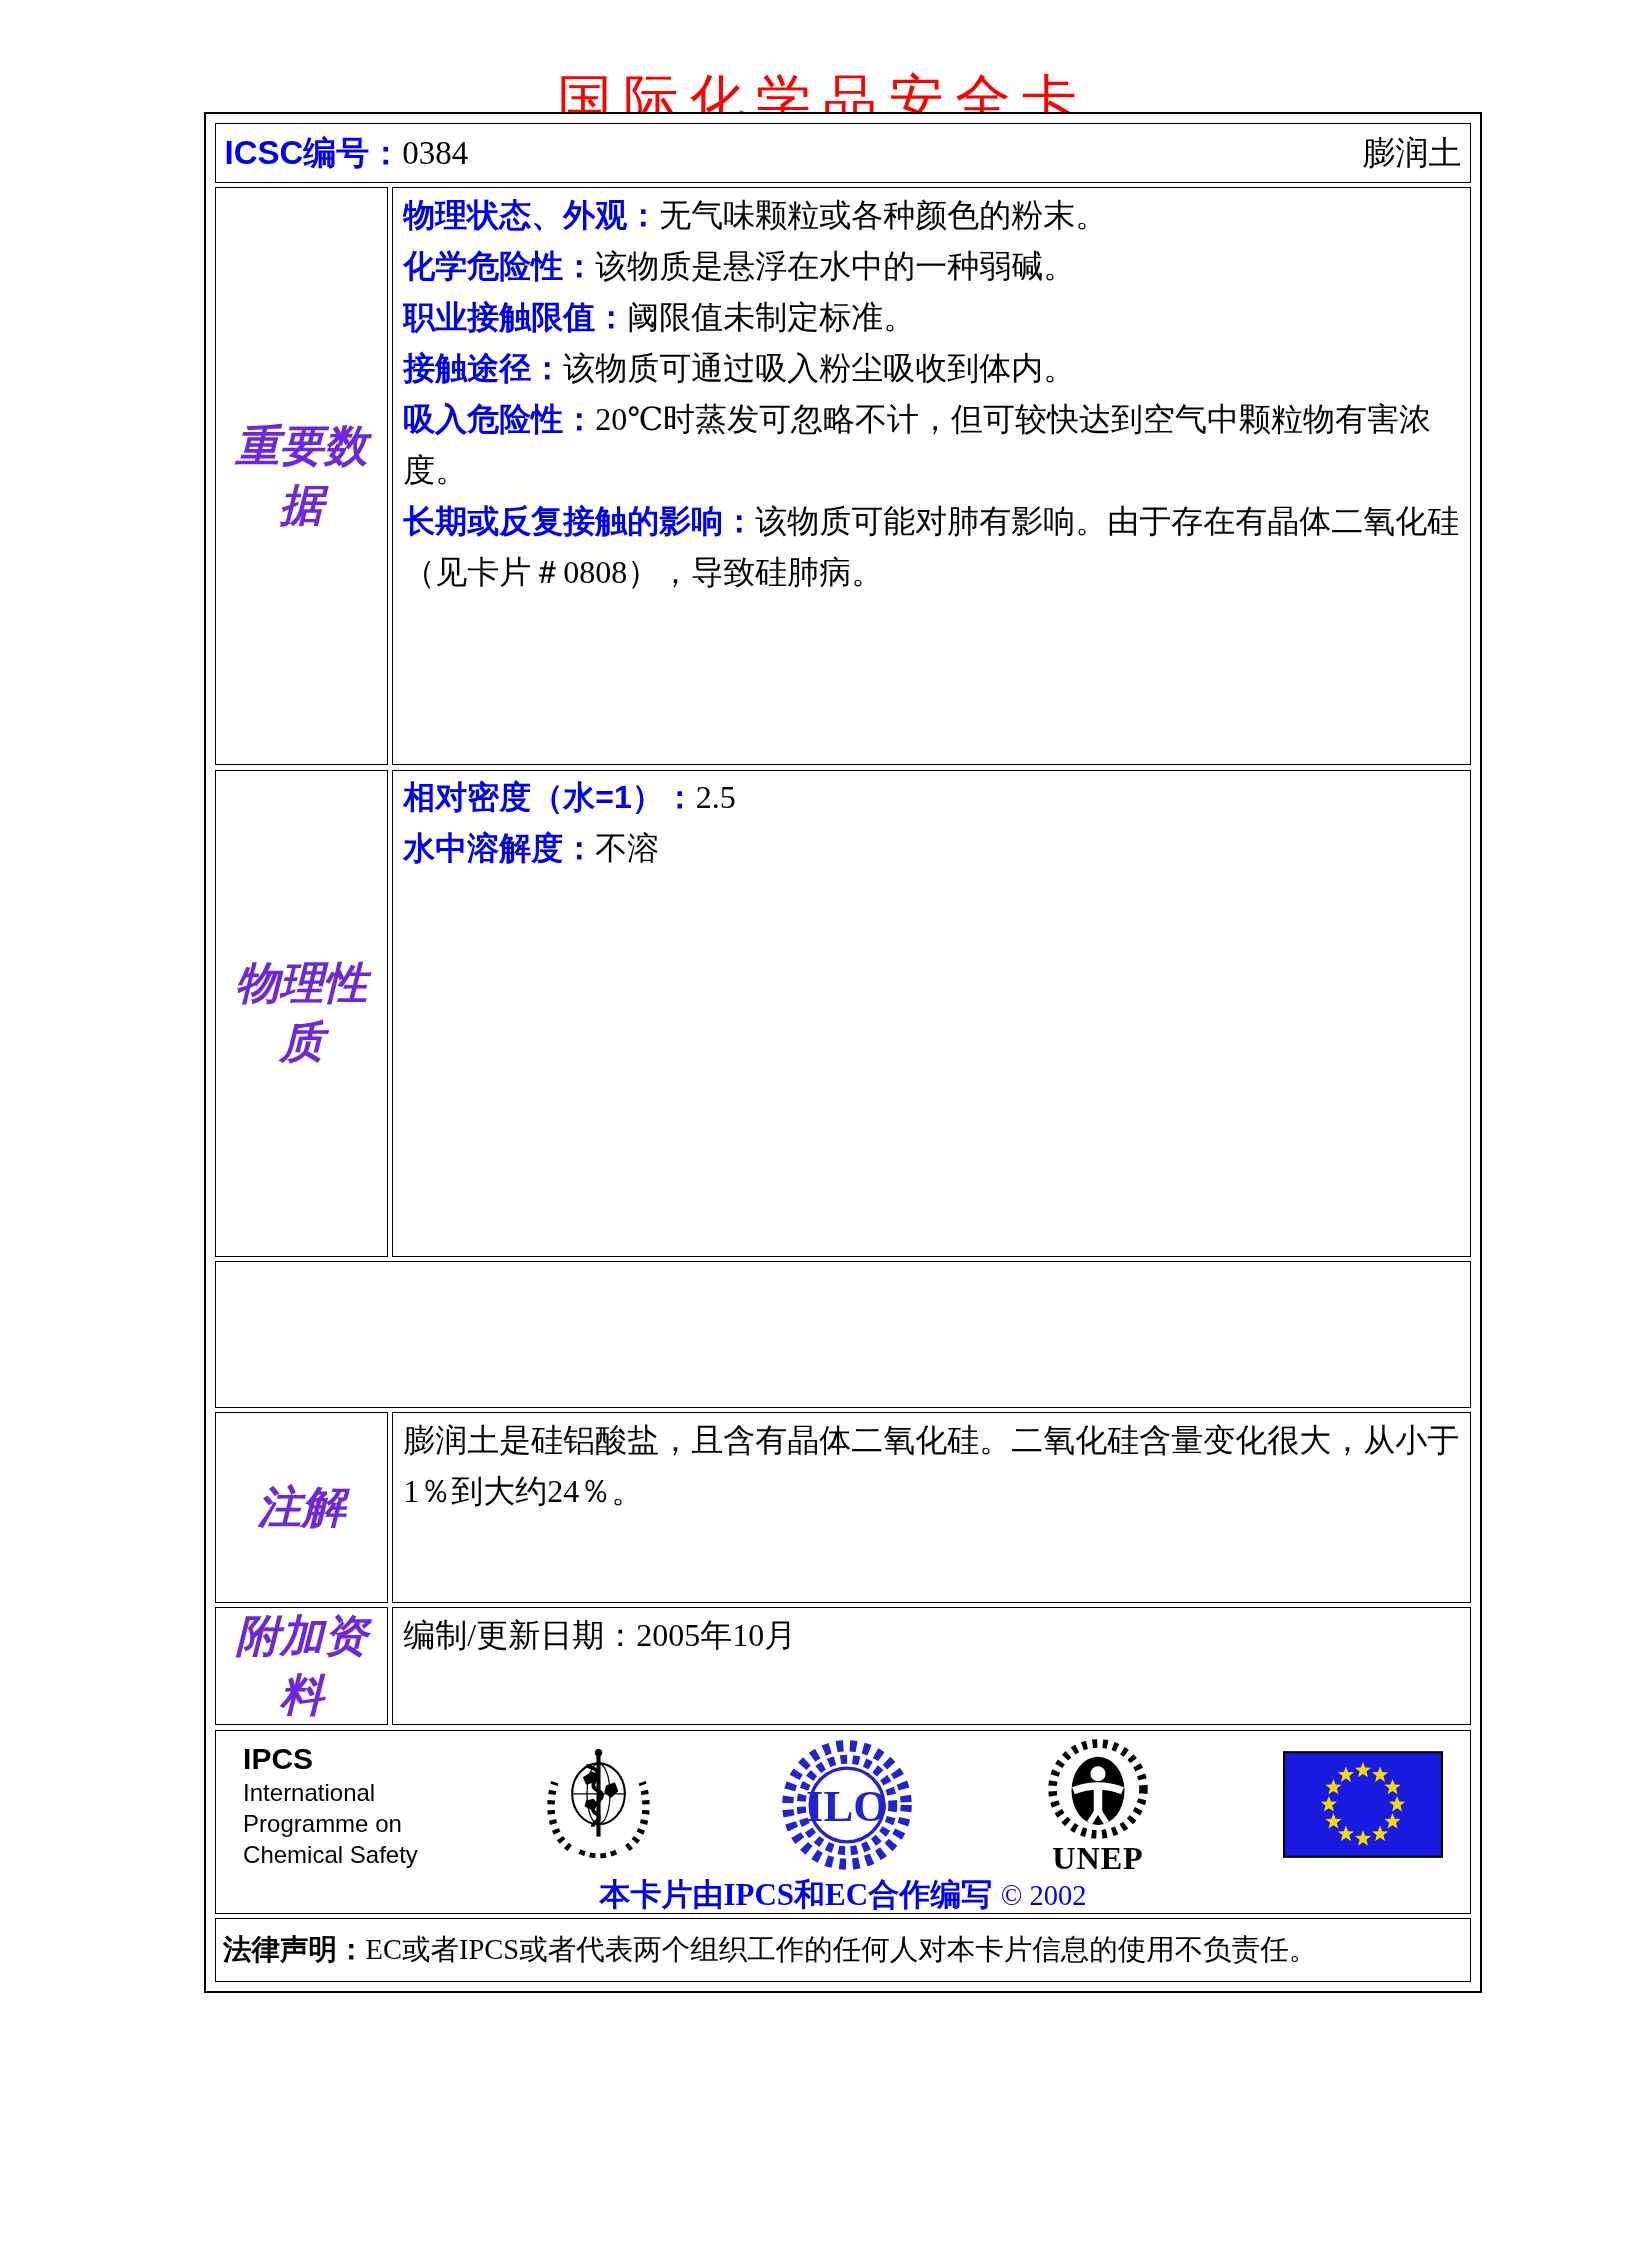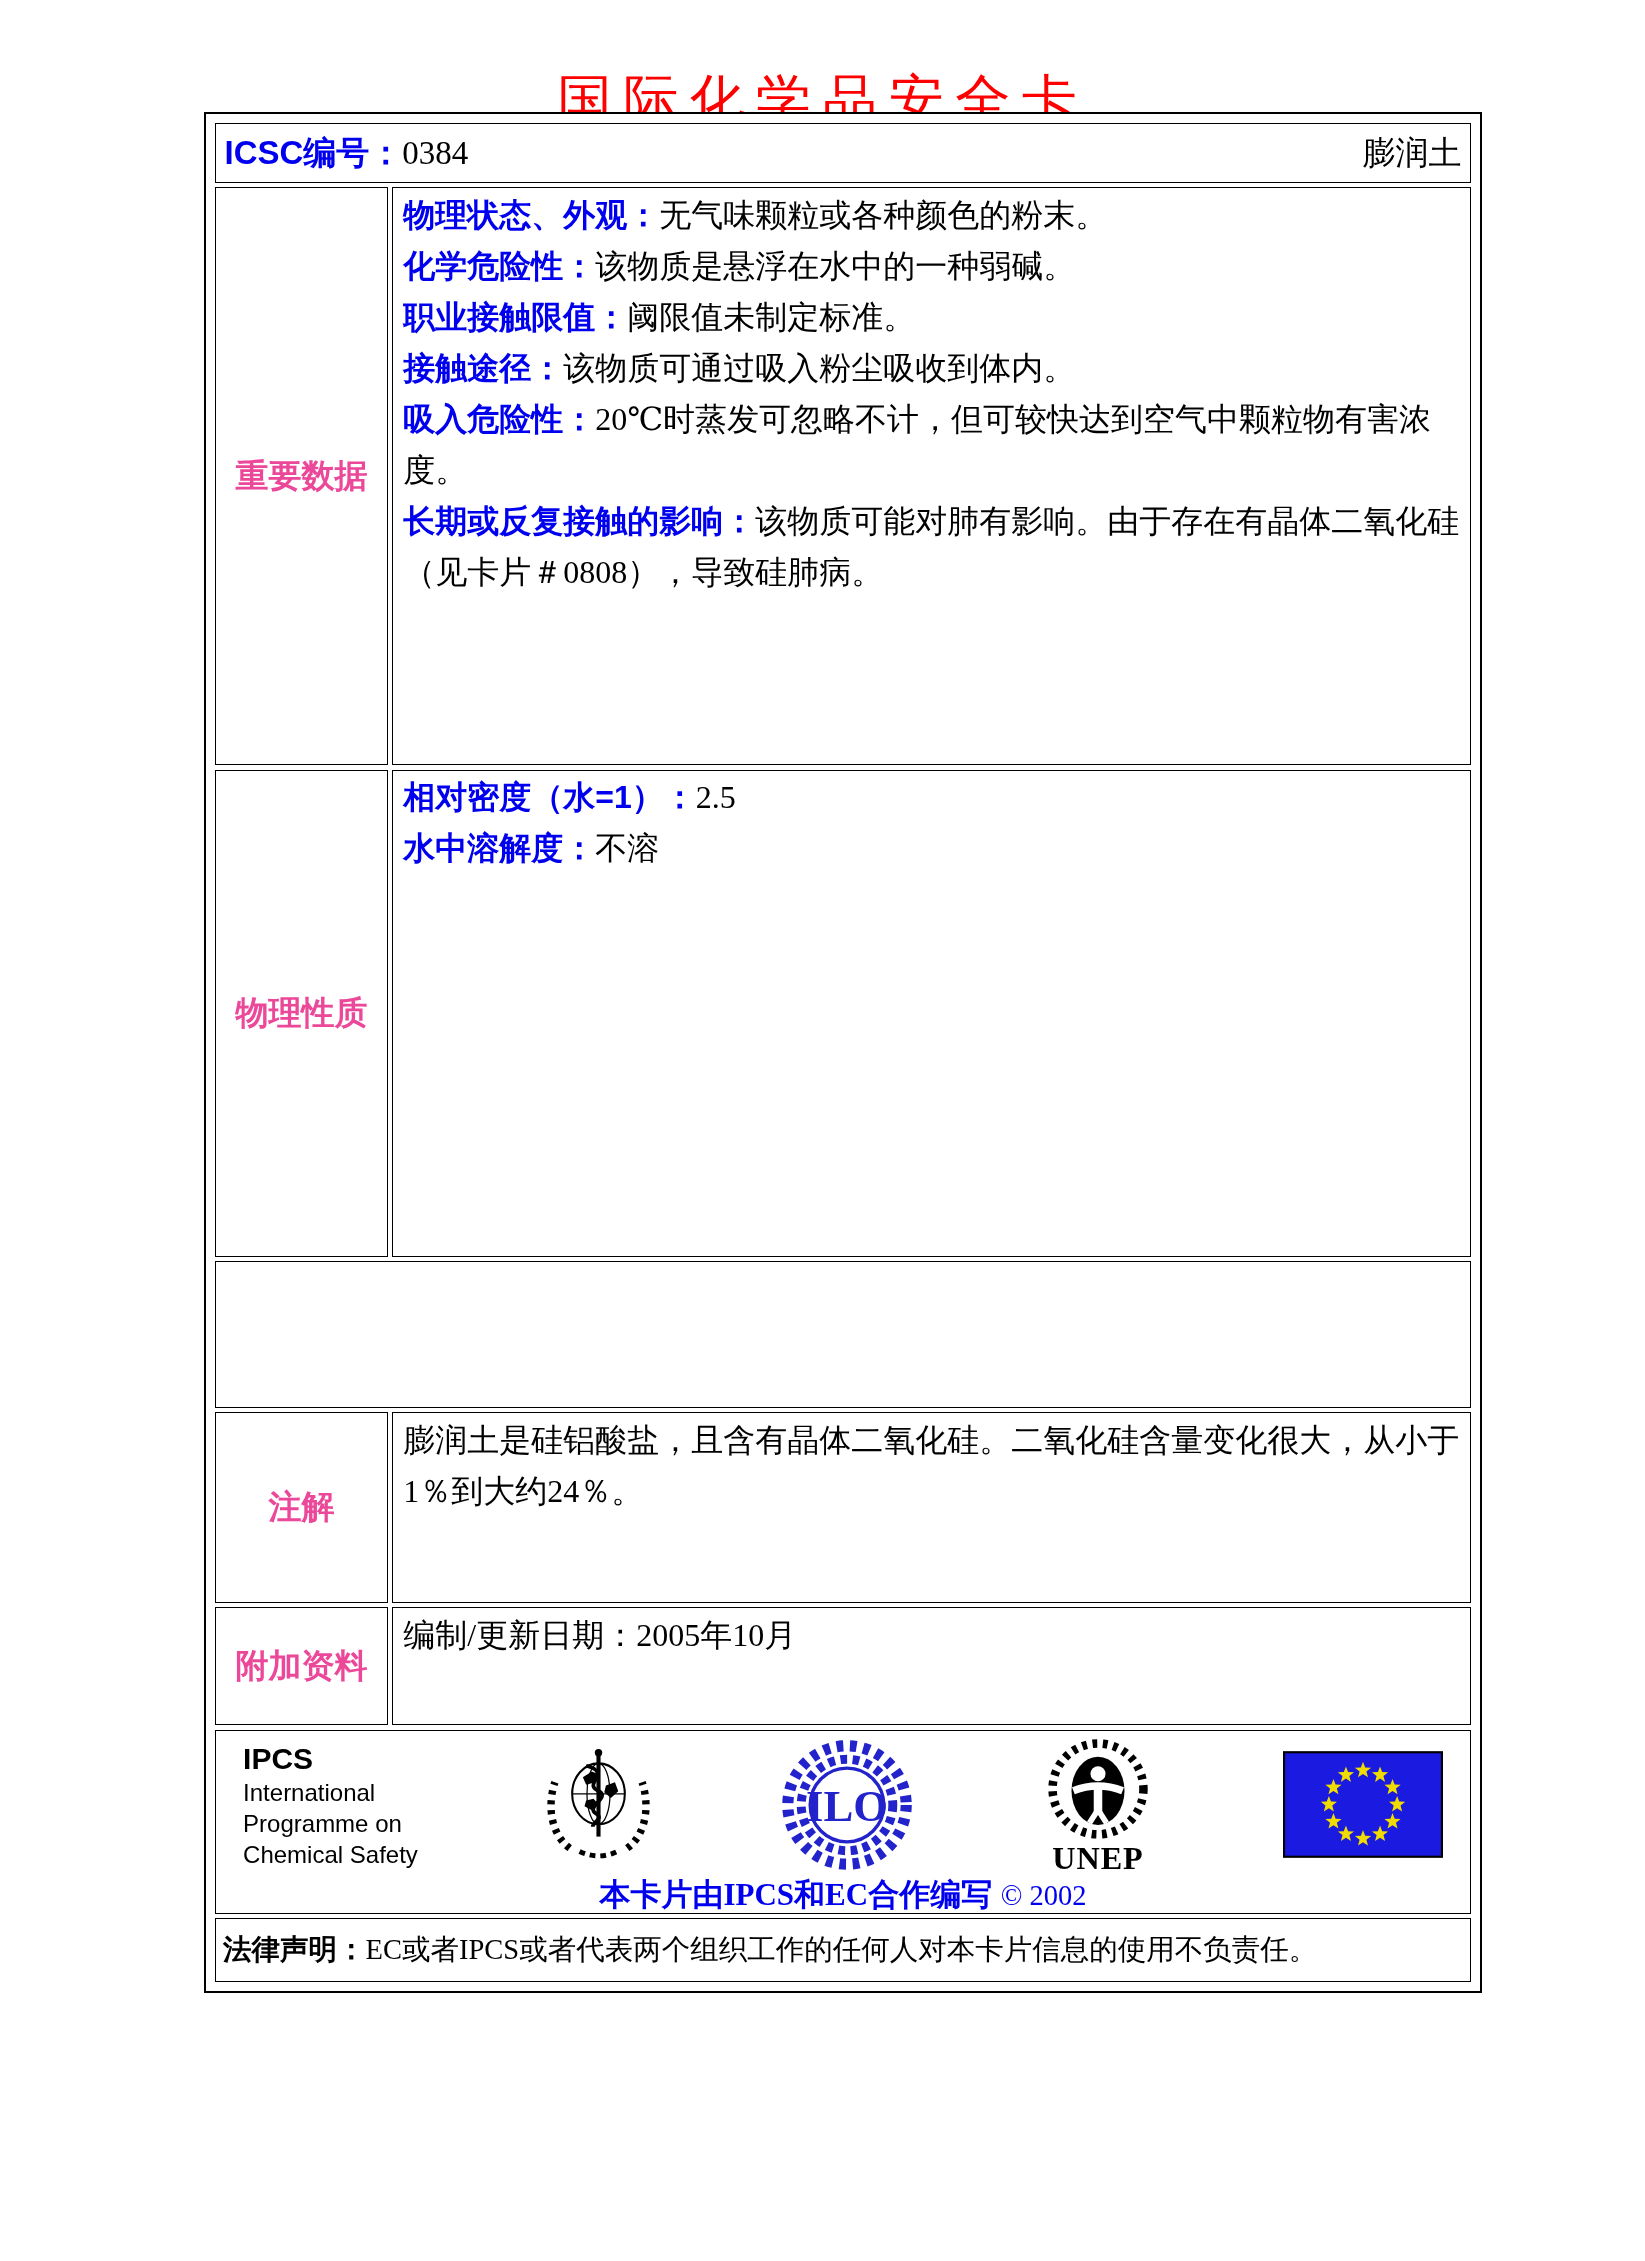--- a/index.html
+++ b/index.html
@@ -17,21 +17,21 @@
   .card{
     position:absolute;left:204px;top:112px;width:1278px;
     border:2.1px solid #000;padding:9px;box-sizing:border-box;background:#fff;
   }
   .row{display:flex;gap:4.3px;margin-bottom:4.3px;}
   .row:last-child{margin-bottom:0;}
   .cell{border:1.4px solid #000;background:#fff;box-sizing:border-box;}
   .label-cell{
     flex:0 0 173px;display:flex;align-items:center;justify-content:center;
     font-family:"Liberation Sans","DejaVu Sans",sans-serif;font-weight:bold;
-    color:#ec4899;font-size:33px;text-align:center;
+    color:#6d28d9;font-size:44px;text-align:center;font-style:italic;
   }
   .content-cell{flex:1;padding:1.4px 10px;font-size:32px;line-height:51px;}
   .content-cell p{margin:0;}
   .k{color:#0000ee;font-family:"Liberation Sans","DejaVu Sans",sans-serif;font-weight:bold;}
   .v{color:#000;}
   
   .row-icsc .cell{height:60px;}
   .row-important .cell{height:578px;}
   .row-physical .cell{height:487px;}
   .row-env .cell{height:147px;}

